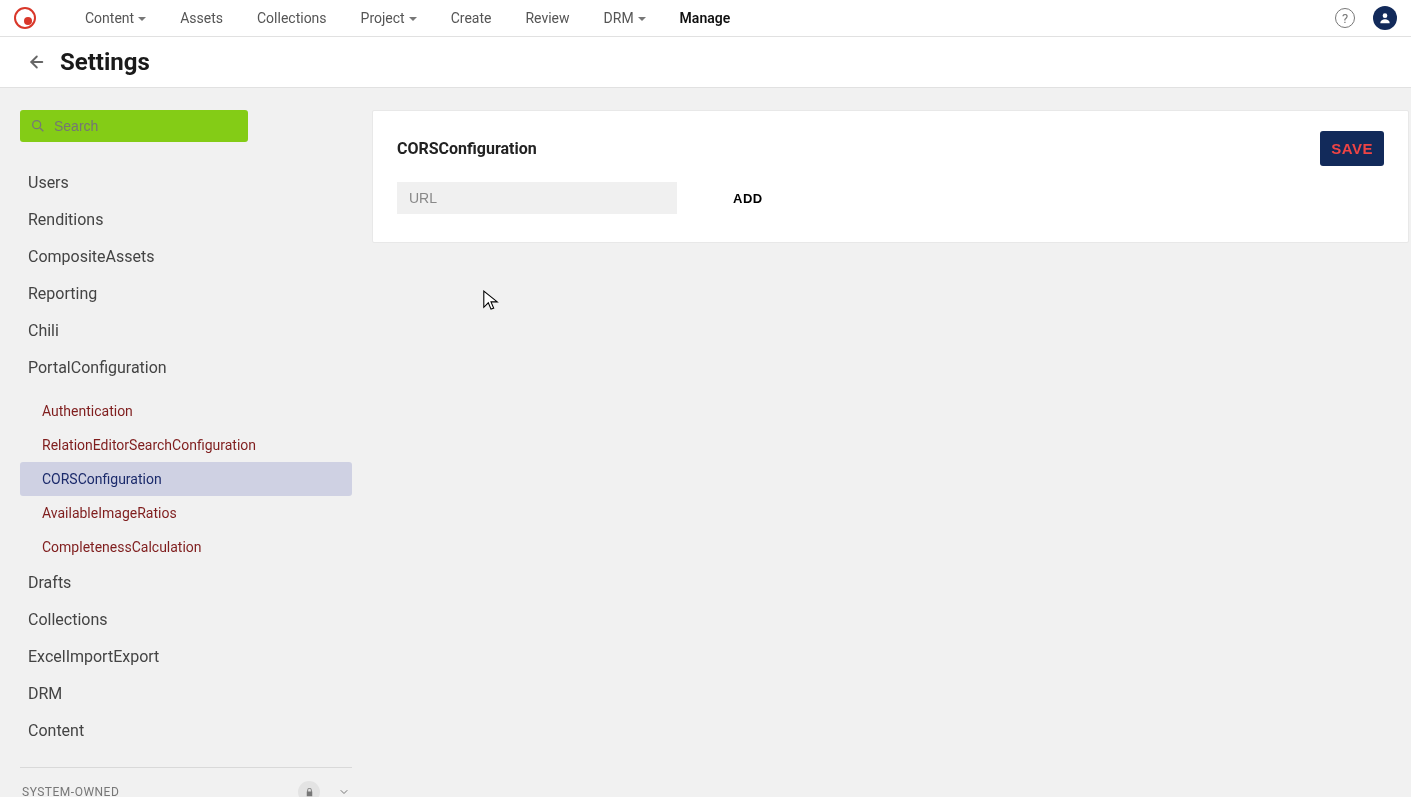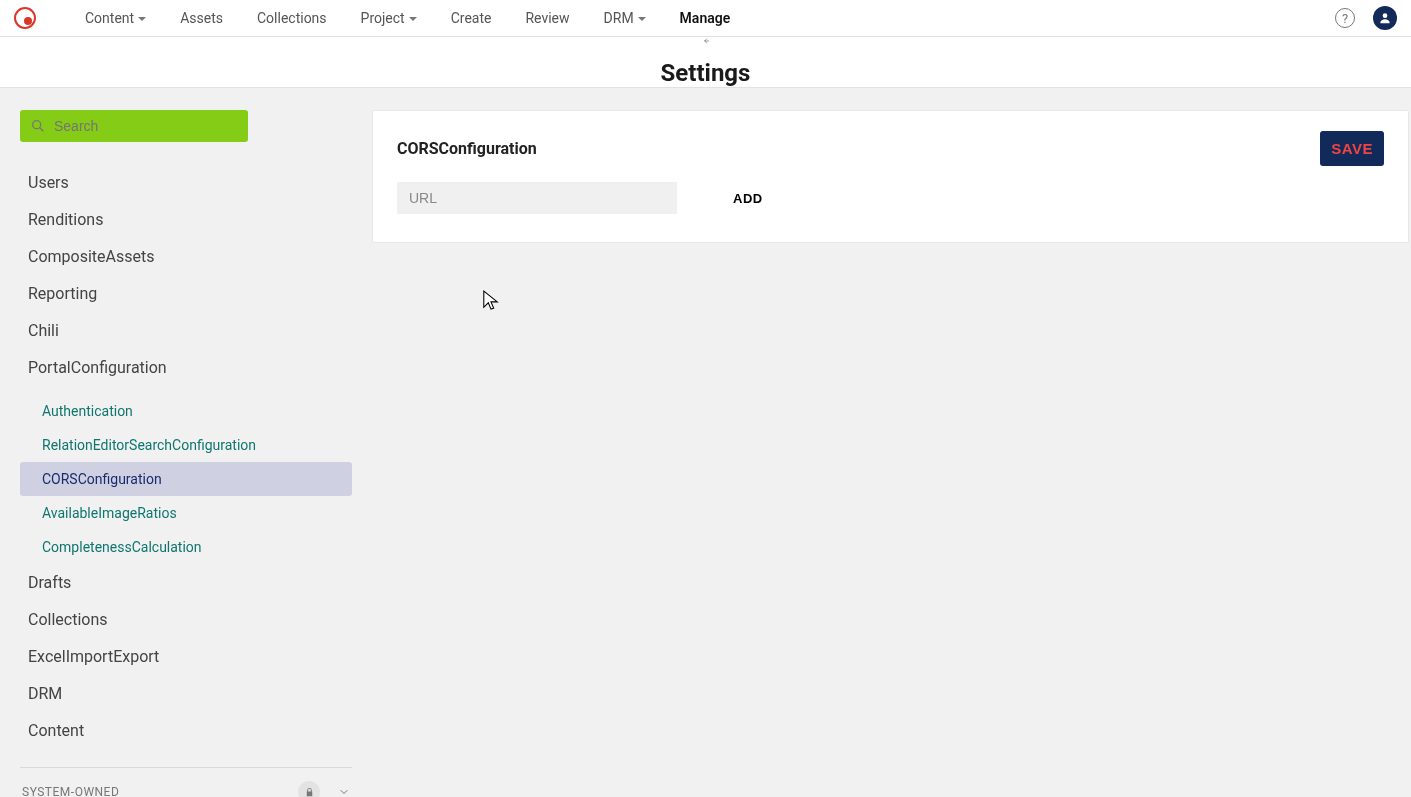--- a/index.html
+++ b/index.html
@@ -79,21 +79,20 @@
   .avatar svg { width:14px; height:14px; fill:#fff; }
 
   
   .page-header {
     height: 51px;
     border-bottom: 1px solid #e1e1e1;
     display:flex;
     align-items:center;
     padding: 0 24px;
     gap: 14px;
-    flex-direction: column;
   }
   .back-arrow {
     width: 22px; height: 22px;
     cursor: pointer;
     color: #666;
   }
   .page-title {
     font-size: 24px;
     font-weight: 700;
     color: #1a1a1a;
@@ -134,21 +133,21 @@
   .sidebar-item {
     padding: 9px 8px;
     font-size: 16px;
     color: #444;
     cursor: pointer;
     border-radius: 3px;
   }
   .sidebar-subitem {
     padding: 9px 8px 9px 22px;
     font-size: 14px;
-    color: #0f766e;
+    color: #7f1d1d;
     cursor: pointer;
     border-radius: 3px;
   }
   .sidebar-item.selected,
   .sidebar-subitem.selected {
     background: #cfd1e3;
     color: #1b2a6b;
   }
   .sidebar-group {
     margin-top: 8px;

